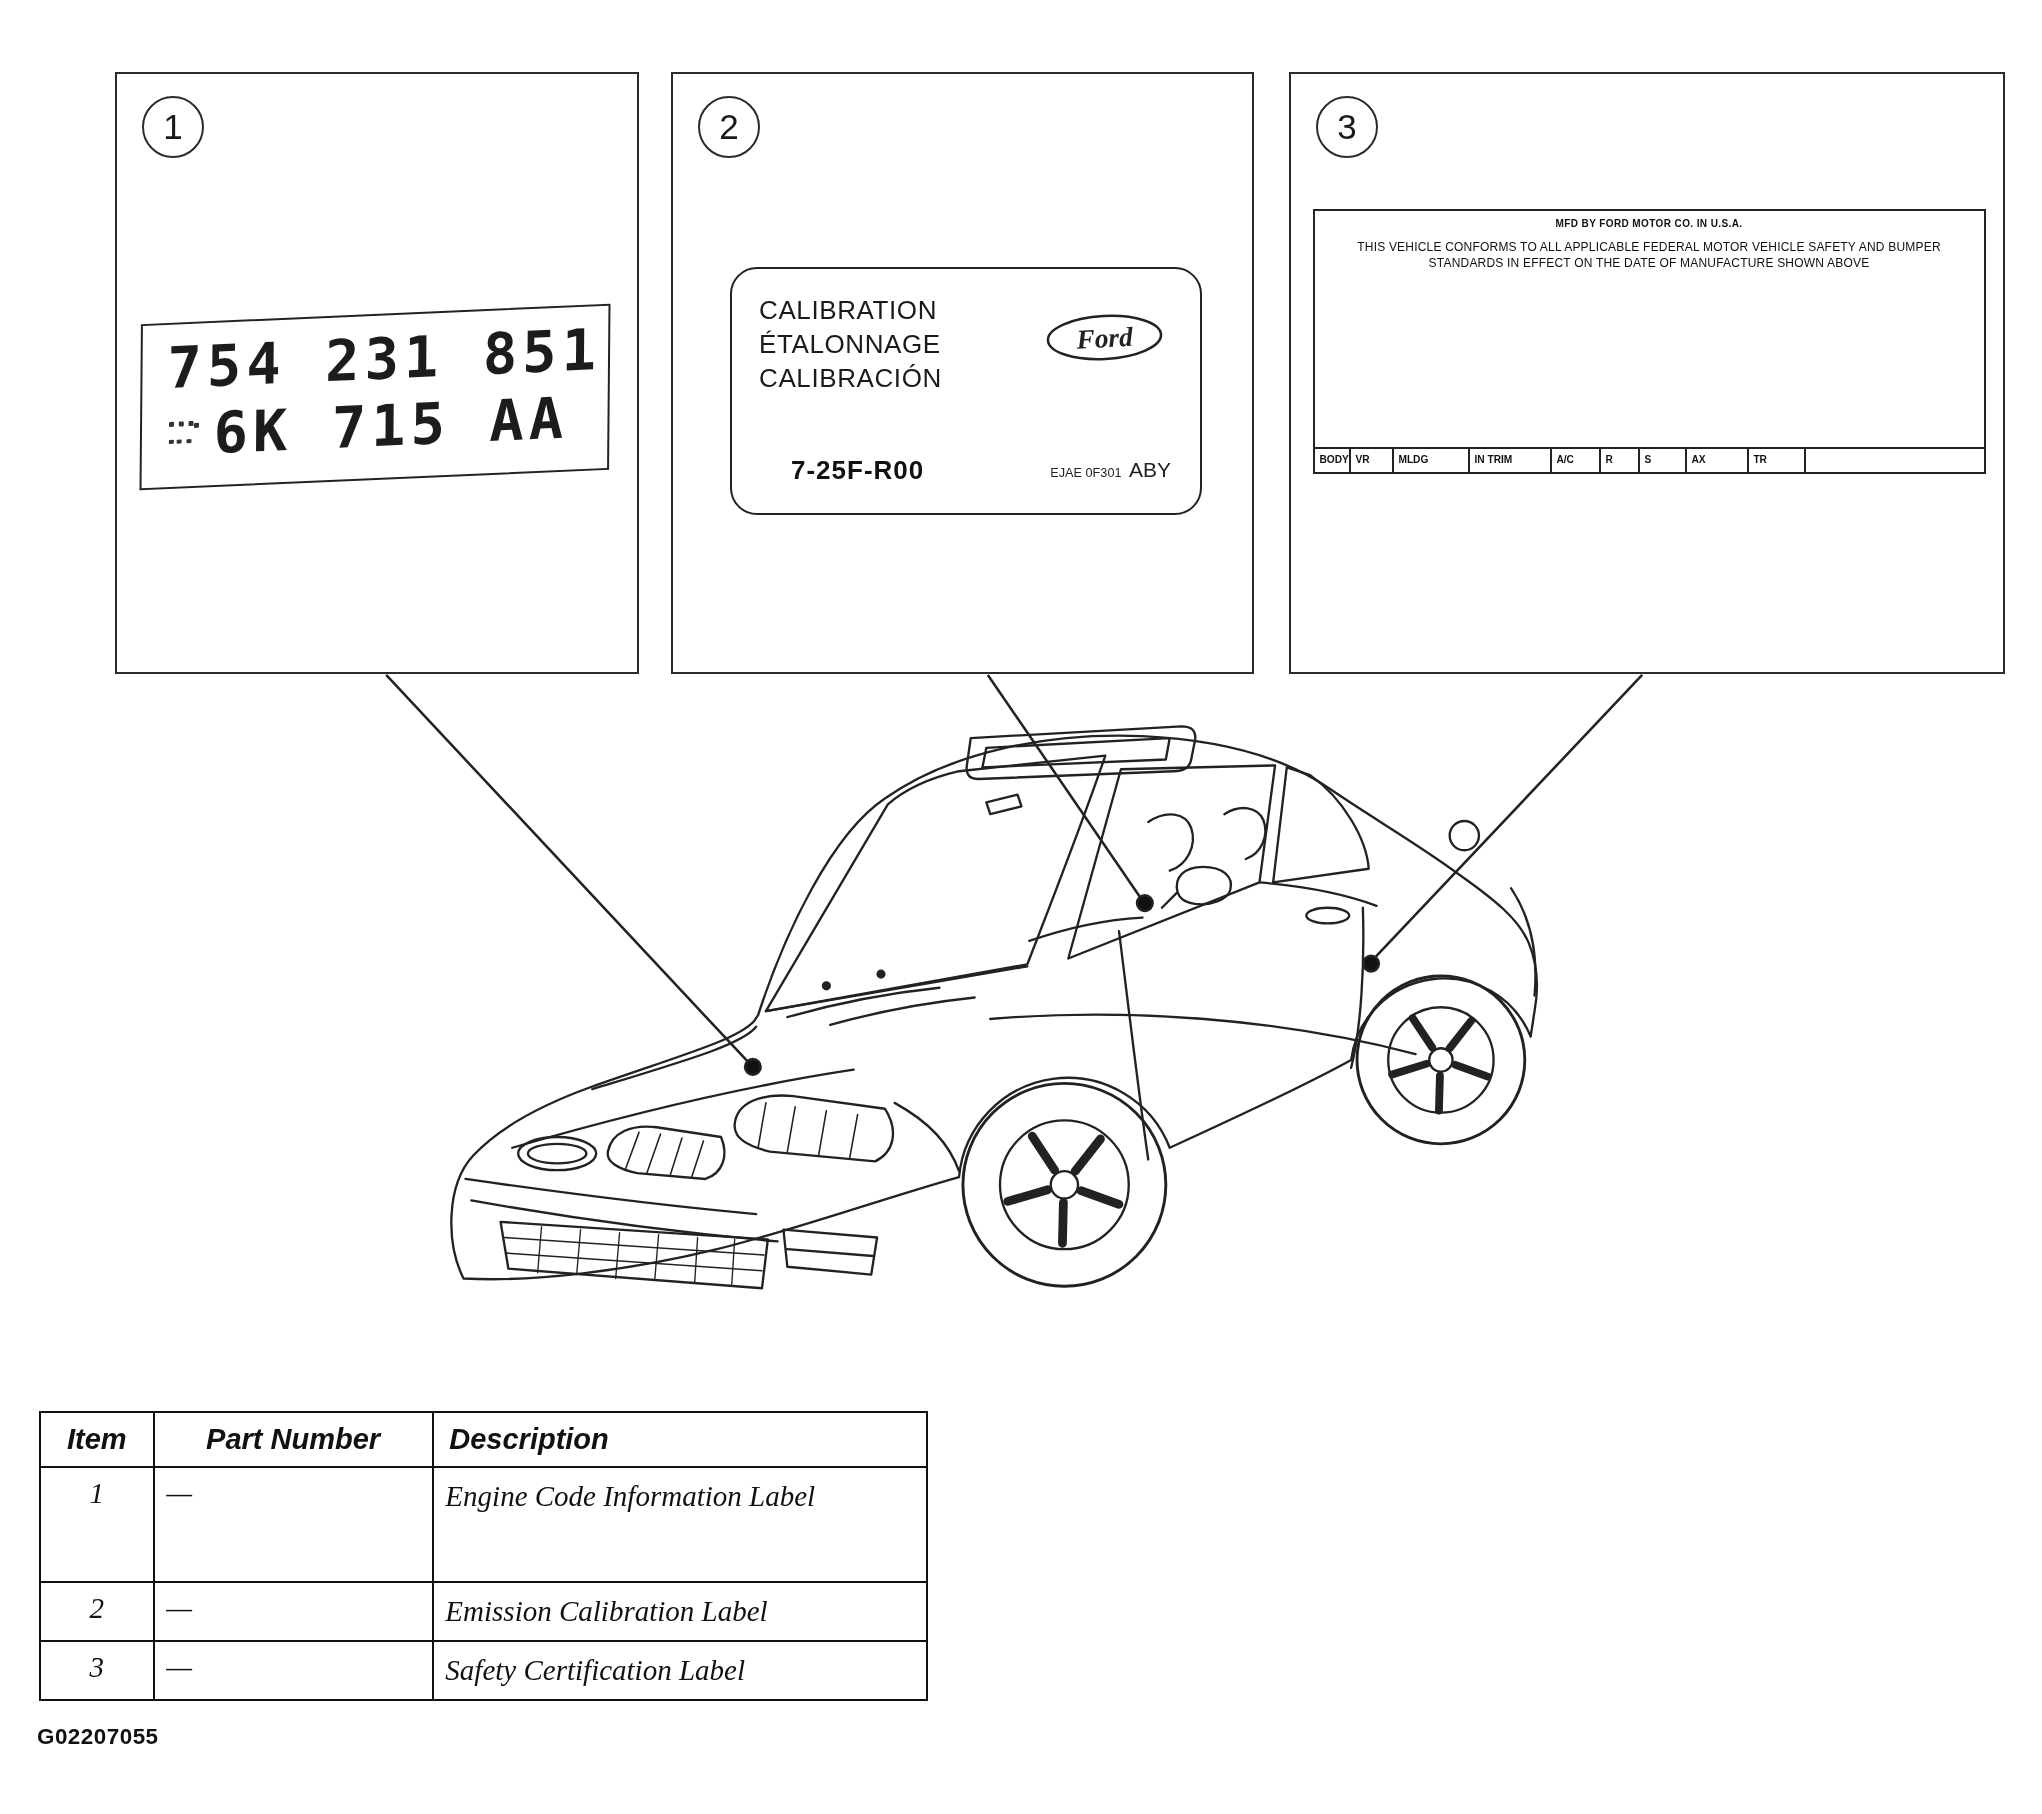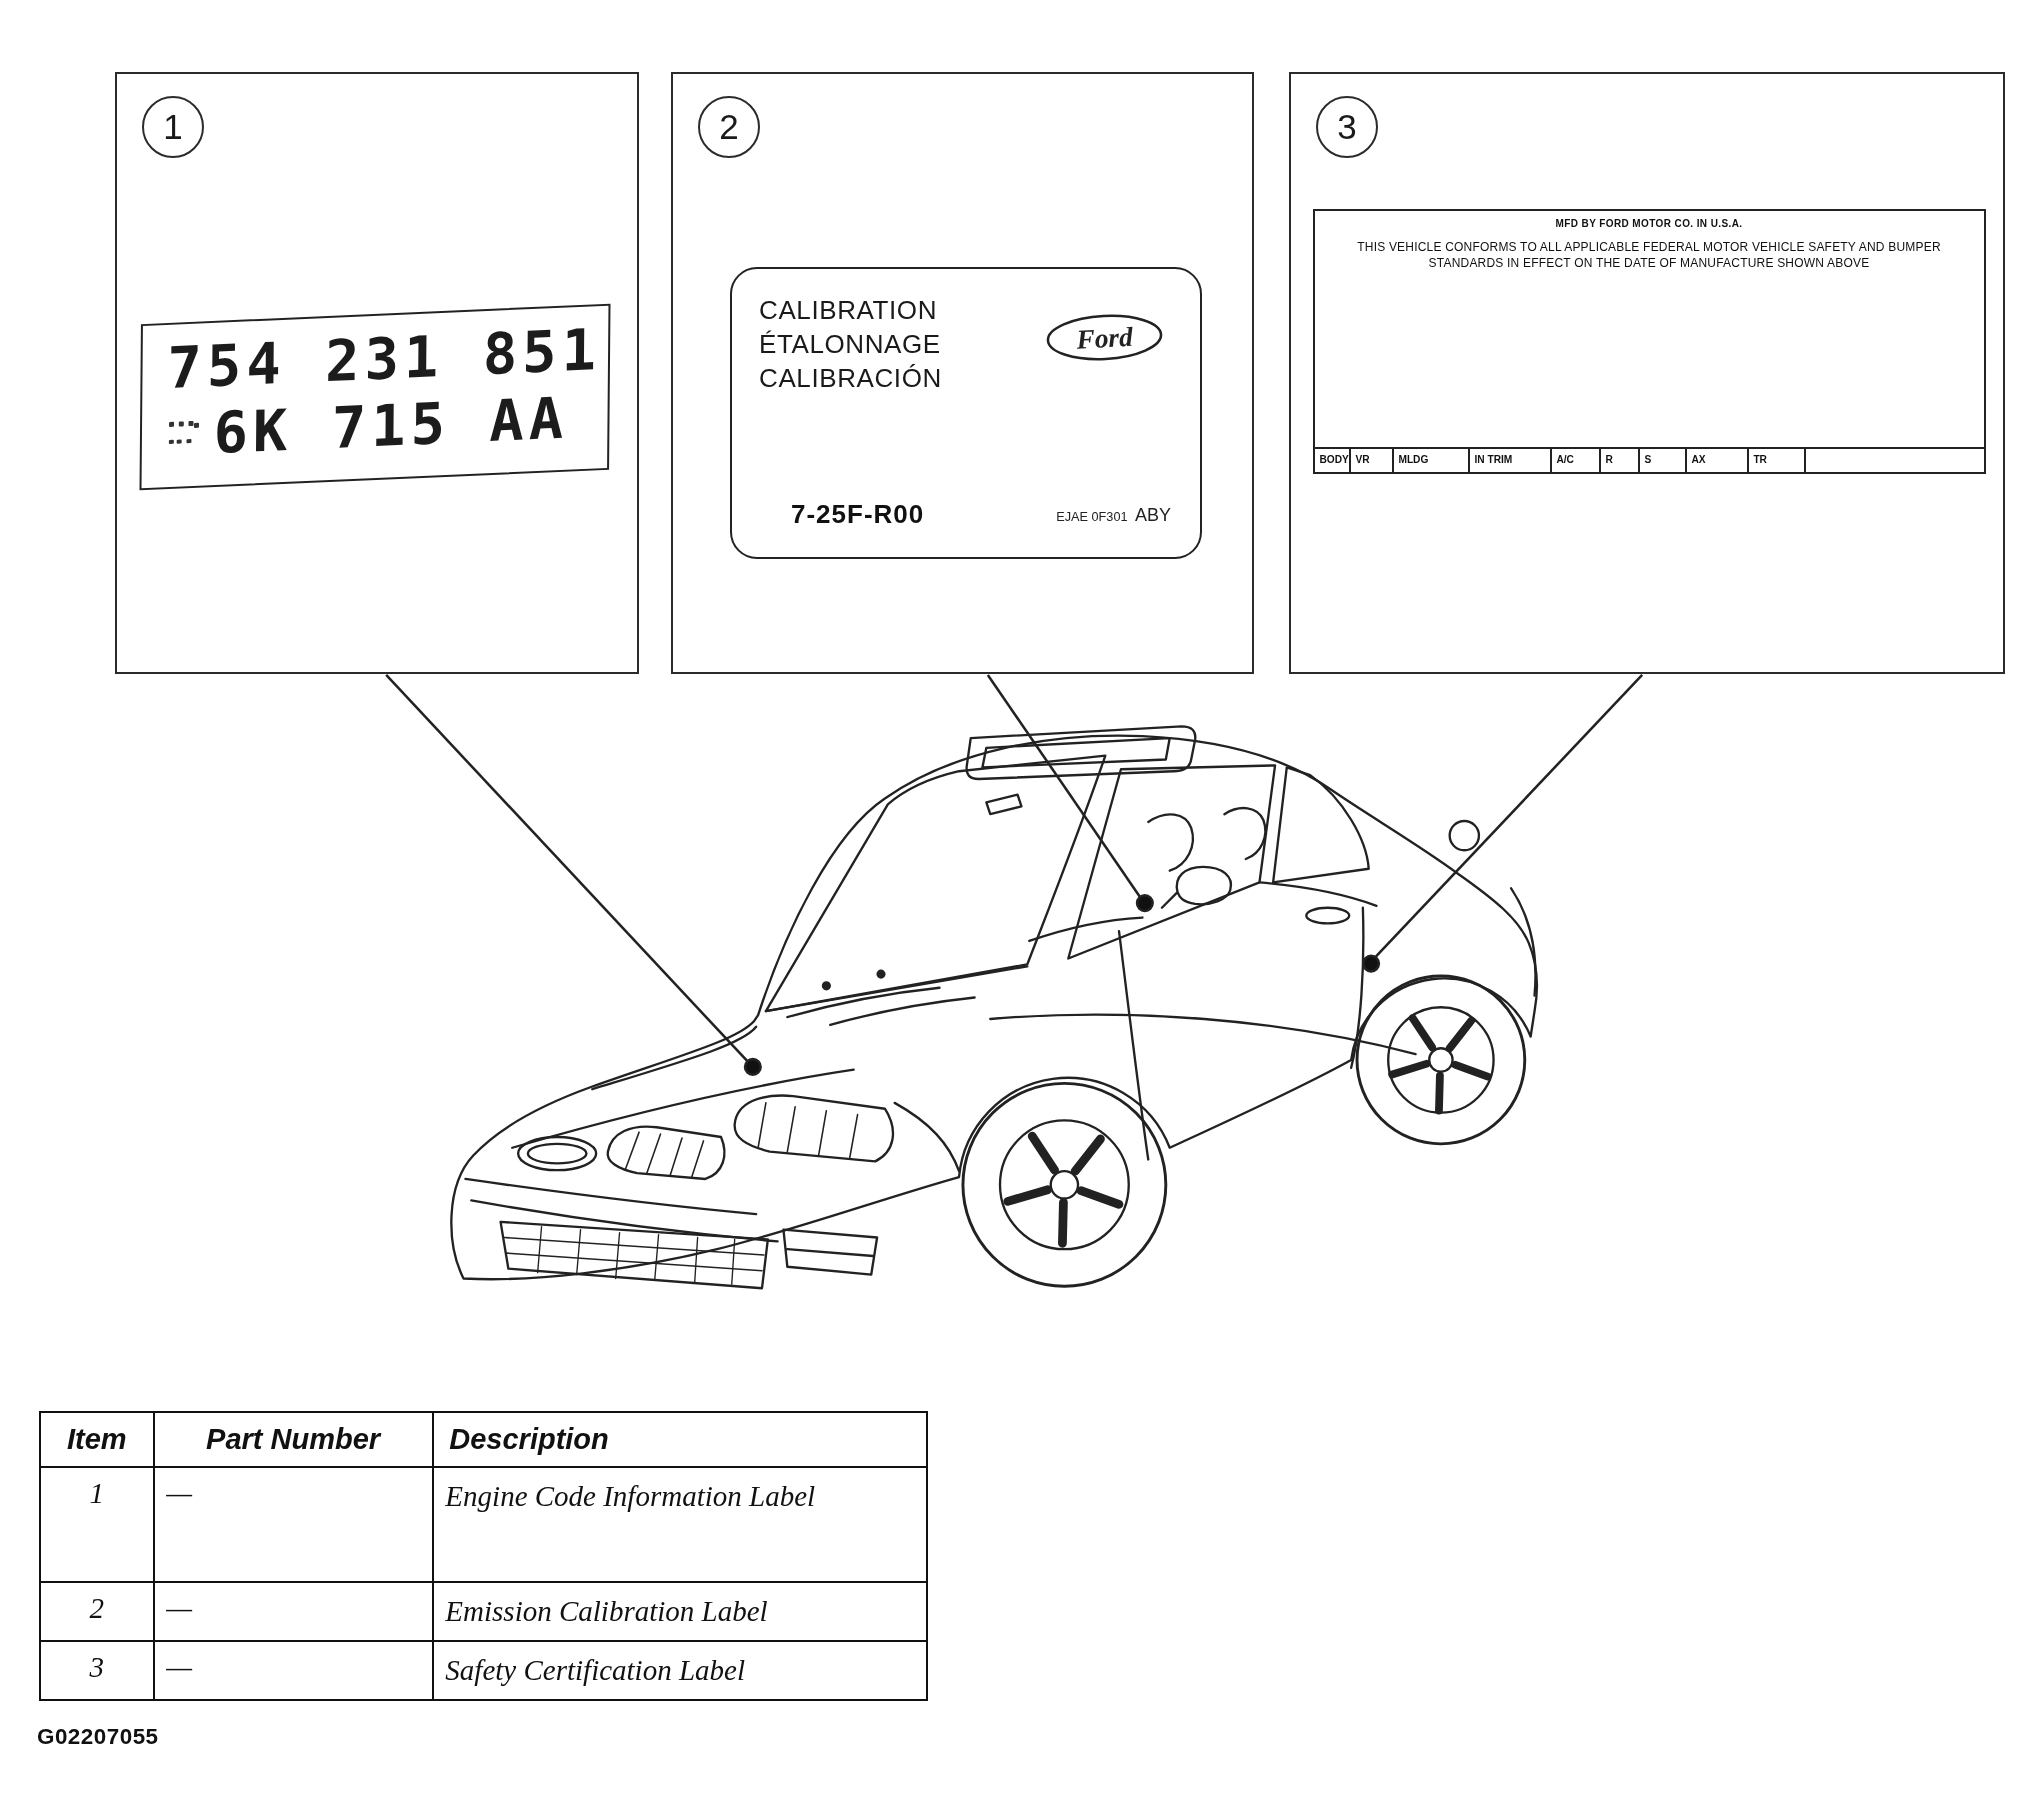--- a/index.html
+++ b/index.html
@@ -31,28 +31,28 @@
   .stamp-marks { display:inline-block; width:33px; height:39px; position:relative; }
   .stamp-marks::before, .stamp-marks::after {
     content:""; position:absolute; left:2px; width:4.9px; height:4.9px; background:#333; border-radius:1px;
     box-shadow:9.8px 0 #333, 19.5px 0 #333, 25px 2px #333;
   }
   .stamp-marks::before { top:5.9px; }
   .stamp-marks::after  { top:23.4px; box-shadow:7.8px 0 #333, 17.6px 0 #333; }
 
   
   .cal-label {
-    position:absolute; left:57px; top:193px; width:472px; height:292px;
+    position:absolute; left:57px; top:193px; width:472px; height:248px;
     border:2.9px solid #222; border-radius:27px; background:#fff; padding:25px 27px;
   }
   .cal-title { font-size:26px; letter-spacing:0.6px; line-height:1.3; color:#1a1a1a; }
   .ford-oval { position:absolute; right:35px; top:43px; transform:rotate(-3deg); }
   .cal-code { position:absolute; left:27px; bottom:27px; font-size:26px; font-weight:700; letter-spacing:1px;margin-left:32px; }
   .cal-smallcode { position:absolute; right:29px; bottom:31px; font-size:12.7px; color:#222; }
-  .cal-smallcode .suffix { font-size:18px; margin-left:3.9px;margin-top:8px; }
+  .cal-smallcode .suffix { font-size:21px; margin-left:3.9px;margin-top:8px; }
 
   
   .safety-label {
     position:absolute; left:21.5px; top:135px; width:673px; height:265px;
     border:2.9px solid #222; background:#fff; display:flex; flex-direction:column;
   }
   .sl-header { text-align:center; font-size:10px; font-weight:700; letter-spacing:0.4px; margin-top:6.8px; }
   .sl-grid { display:flex; margin-top:9.8px; padding:0 13.7px; font-size:14px; font-weight:600; }
   .sl-left { width:55%; line-height:1.45; }
   .sl-right { width:45%; line-height:1.45; }

